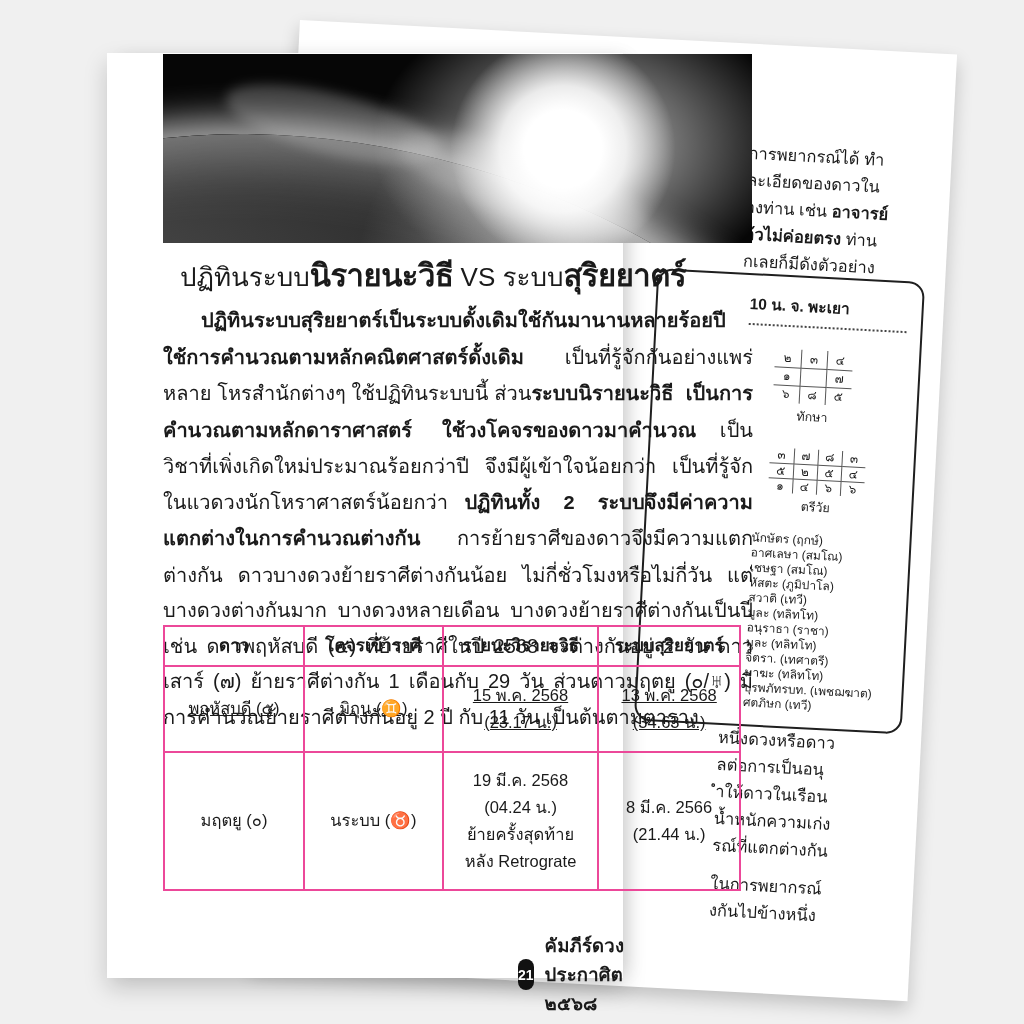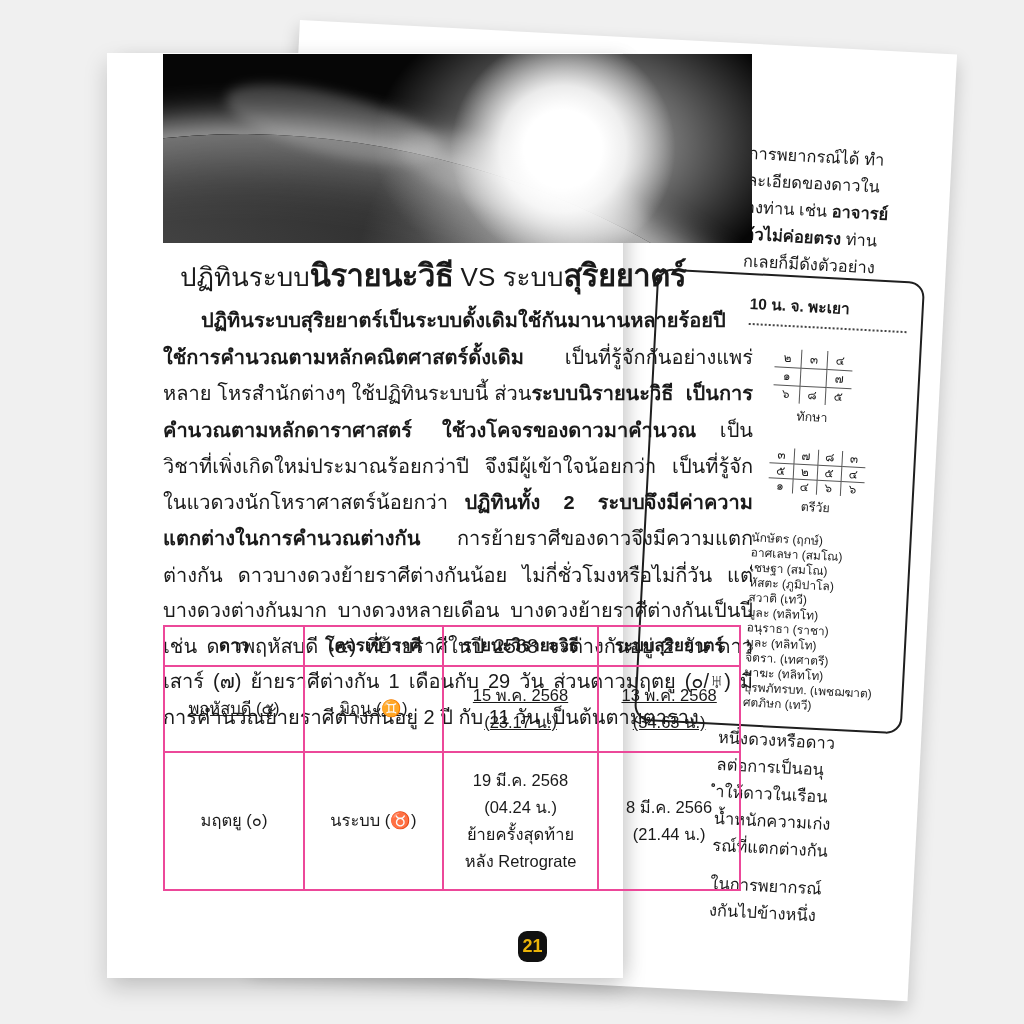--- a/index.html
+++ b/index.html
@@ -90,21 +90,21 @@
   table.main-tbl th,table.main-tbl td{
     border:2px solid #ec4899;text-align:center;vertical-align:middle;
     font-size:16.5px;white-space:pre-line;line-height:1.65;
   }
   table.main-tbl th{height:40px;font-weight:bold;font-size:17px;}
   .r1{height:86px;text-decoration:underline;} .r2{height:76px;} .r3{height:138px;}
 
   .footer{position:absolute;left:411px;top:878px;display:flex;align-items:center;}
   .page-badge{
     width:29px;height:31px;background:var(--badge);border-radius:9px;
-    color:#eab308;font-size:18px;font-weight:bold;display:flex;align-items:center;justify-content:center;
+    color:#ffffff;font-size:14px;font-weight:bold;display:flex;align-items:center;justify-content:center;
   }
   .book-title{margin-left:11px;font-size:18.5px;font-weight:bold;letter-spacing:.2px;}
 </style>
 </head>
 <body>
 
 <div class="stage">
 
   <div class="right-page">
     <div class="rp-frags">
@@ -238,16 +238,17 @@
 ย้ายครั้งสุดท้าย
 หลัง Retrograte</td>
         <td>8 มี.ค. 2566
 (21.44 น.)</td>
       </tr>
     </tbody>
       </table>
 
     <div class="footer">
       <div class="page-badge">21</div>
+      <div class="book-title">คัมภีร์ดวงประกาศิต ๒๕๖๘</div>
     </div>
 
   </div>
 </div>
 
 </body></html>

